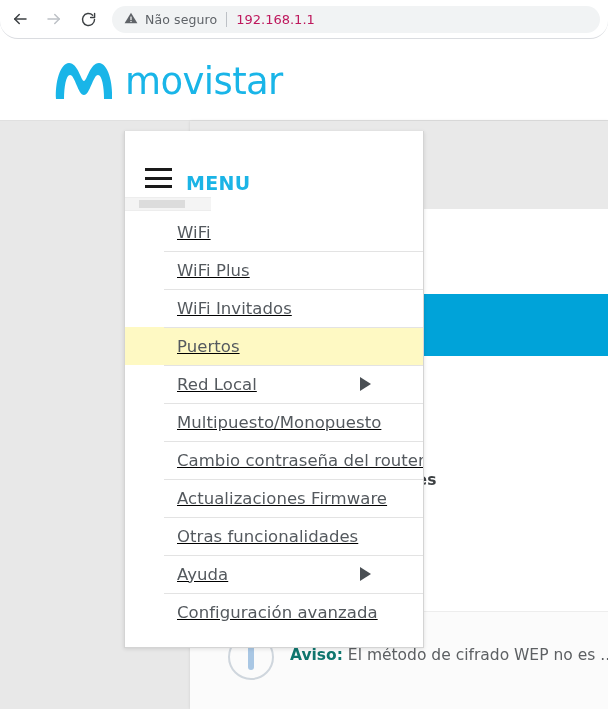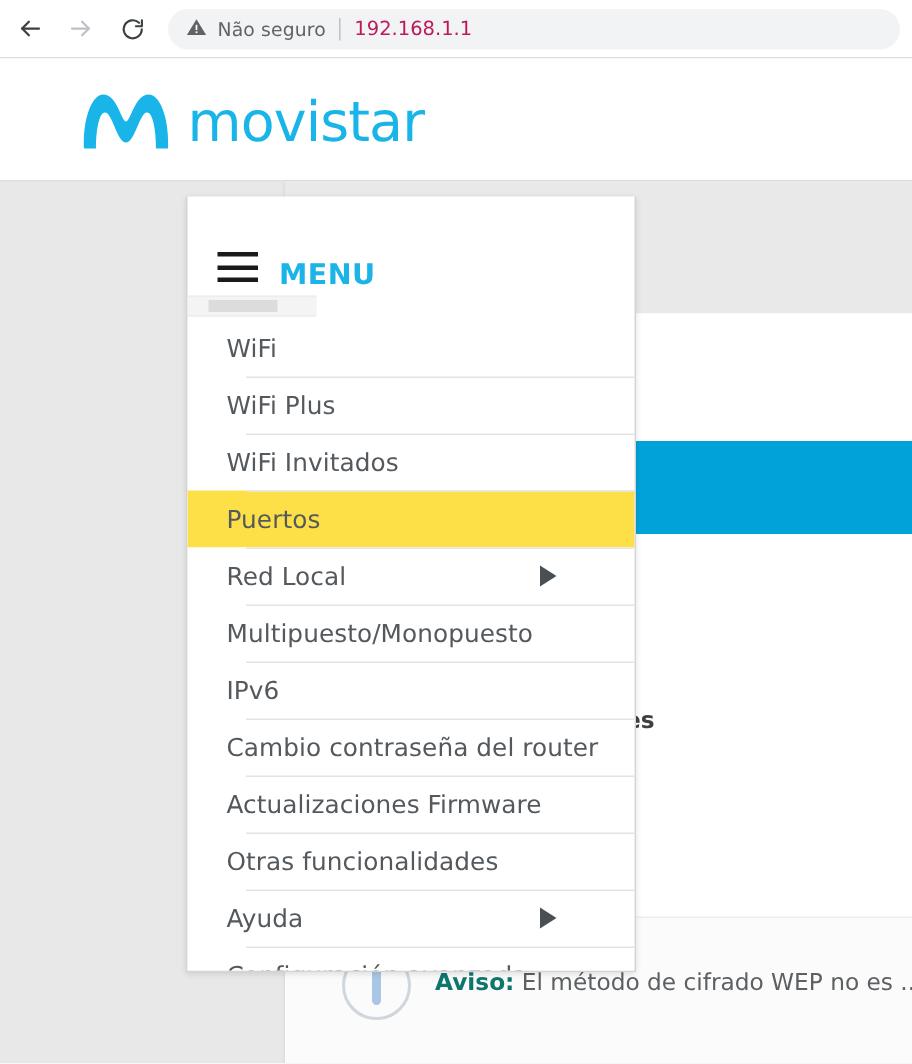--- a/index.html
+++ b/index.html
@@ -19,20 +19,21 @@
   #browser-chrome {
     position: absolute;
     left: 0; top: 0;
     width: 608px;
     height: 39px;
     background: #ffffff;
     border-bottom: 1px solid #dadce0;
     box-sizing: border-box;
     display: flex;
     align-items: center;
+    border-radius: 18px;
   }
   .nav-btn {
     width: 28px;
     height: 28px;
     margin-left: 6px;
     display: flex;
     align-items: center;
     justify-content: center;
     border-radius: 50%;
     flex: none;
@@ -287,36 +288,37 @@
     position: absolute;
     left: 0;
     top: 82px;
     width: 298px;
   }
   .menu-item {
     position: relative;
     height: 38px;
     display: flex;
     align-items: center;
-    padding-left: 26px;
+    padding-left: 52px;
     padding-right: 18px;
     box-sizing: border-box;
     background: #ffffff;
+    text-decoration: underline;
   }
   .menu-item + .menu-item::before {
     content: "";
     position: absolute;
     left: 39px;
     right: 0;
     top: 0;
     height: 1px;
     background: #e3e3e3;
   }
   .menu-item.is-active {
-    background: #fde047;
+    background: #fef9c3;
   }
   .menu-item.is-active::before { background: #e3e3e3; }
   .menu-item-label {
     font-size: 16.5px;
     color: #54595e;
     white-space: nowrap;
     letter-spacing: 0.05px;
   }
   .submenu-arrow {
     margin-left: auto;
@@ -443,23 +445,20 @@
 
       <div class="menu-item">
         <span class="menu-item-label">Red Local</span>
         <span class="submenu-arrow"></span>
       </div>
 
       <div class="menu-item">
         <span class="menu-item-label">Multipuesto/Monopuesto</span>
       </div>
 
-      <div class="menu-item">
-        <span class="menu-item-label">IPv6</span>
-      </div>
 
       <div class="menu-item">
         <span class="menu-item-label">Cambio contraseña del router</span>
       </div>
 
       <div class="menu-item">
         <span class="menu-item-label">Actualizaciones Firmware</span>
       </div>
 
       <div class="menu-item">

